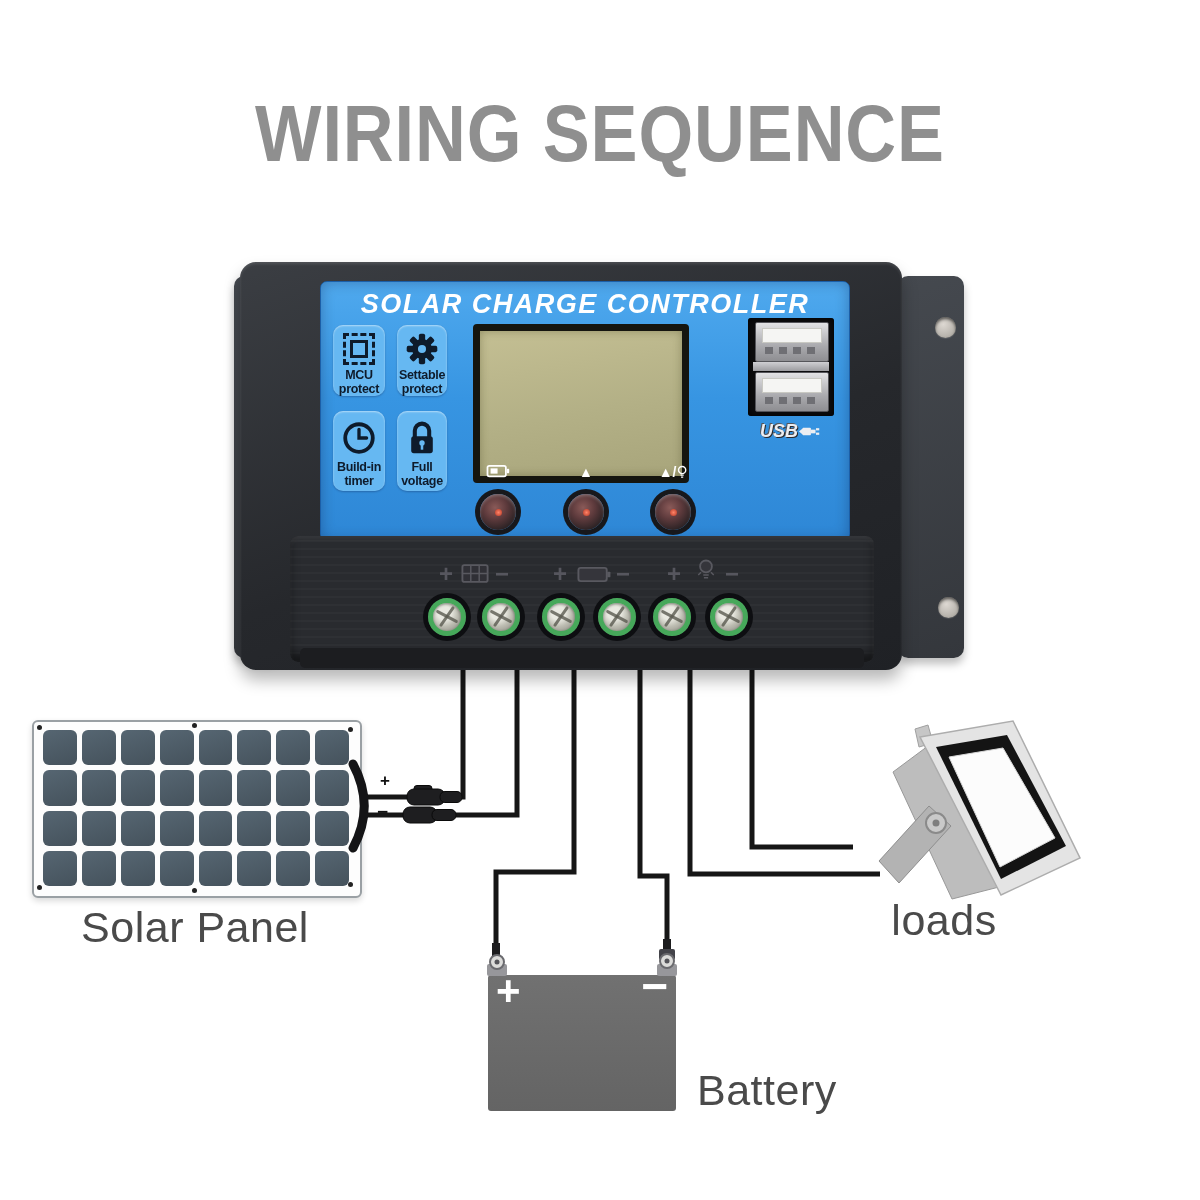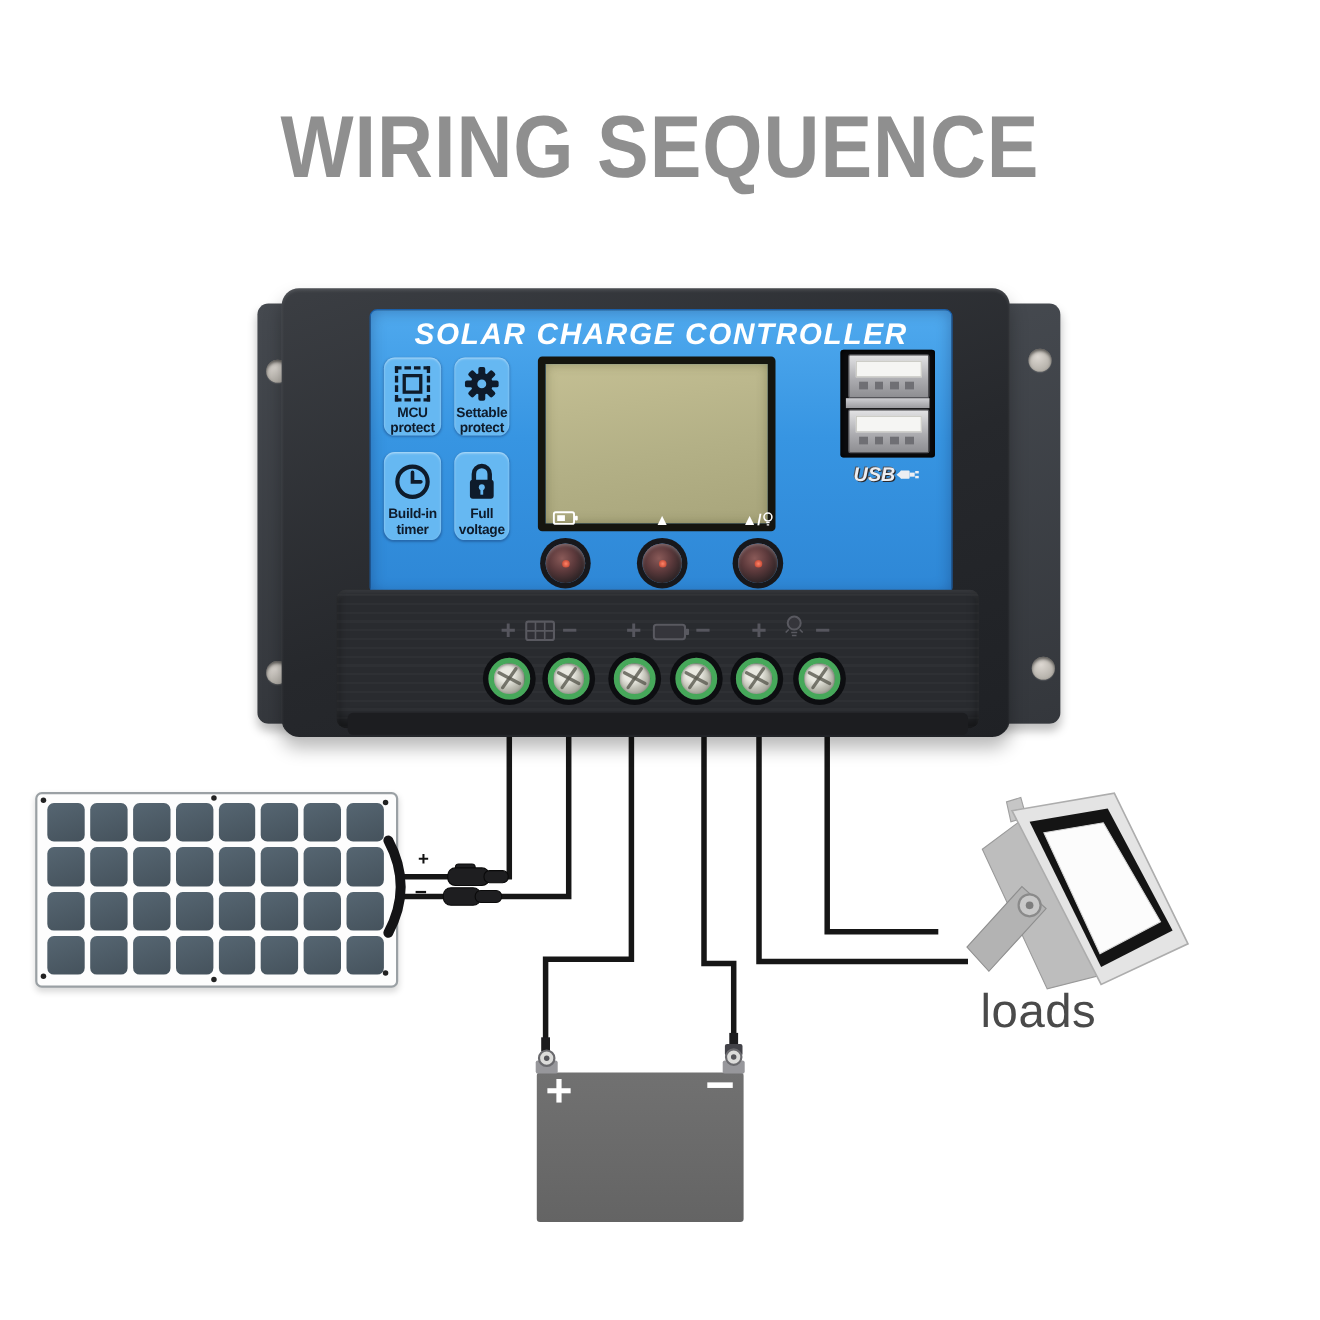--- a/index.html
+++ b/index.html
@@ -13,21 +13,21 @@
     transform:scaleX(0.88);transform-origin:50% 50%;white-space:nowrap;}
 
   
   .ear{background:linear-gradient(160deg,#45494f,#34373c);border-radius:10px;
        box-shadow:0 6px 9px rgba(0,0,0,.25);}
   #ear-left{left:234px;top:276px;width:46px;height:382px;}
   #ear-right{left:898px;top:276px;width:66px;height:382px;}
   .screw-hole{width:21px;height:21px;border-radius:50%;
     background:radial-gradient(circle at 40% 35%,#ddd8d2,#b5b1aa 70%,#97938c);
     box-shadow:inset 0 2px 3px rgba(0,0,0,.55),0 1px 1px rgba(255,255,255,.12);}
-  #controller-body{left:256px;top:262px;width:662px;height:408px;border-radius:16px;
+  #controller-body{left:240px;top:262px;width:662px;height:408px;border-radius:16px;
     background:linear-gradient(160deg,#3b3e43,#26282c 55%,#1f2125);
     box-shadow:0 10px 16px rgba(0,0,0,.28),inset 0 2px 3px rgba(255,255,255,.12);}
   #face{left:336px;top:281px;width:528px;height:258px;border-radius:7px;
     background:linear-gradient(180deg,#4fa9ee 0%,#3795e2 45%,#2e87d6 100%);
     border:1px solid #1b5fa8;box-shadow:inset 0 0 14px rgba(0,0,40,.28);}
   #face-title{left:0;top:7px;width:528px;text-align:center;color:#fff;
     font-size:27px;font-weight:bold;font-style:italic;letter-spacing:1.5px;white-space:nowrap;}
 
   .tile{background:linear-gradient(180deg,#74c1f5,#5daee e);background:#66b8f2;border-radius:10px;
     display:flex;flex-direction:column;align-items:center;justify-content:flex-start;
@@ -154,27 +154,29 @@
         <div class="cell"></div>
         <div class="cell"></div>
       </div>
     <div class="panel-dot" style="left:3px;top:3px"></div>
     <div class="panel-dot" style="left:158px;top:1px"></div>
     <div class="panel-dot" style="left:314px;top:5px"></div>
     <div class="panel-dot" style="left:3px;top:163px"></div>
     <div class="panel-dot" style="left:158px;top:166px"></div>
     <div class="panel-dot" style="left:314px;top:160px"></div>
   </div>
+  <div class="abs comp-label" id="label-solar">Solar Panel</div>
   <div class="abs pv-mark" id="pv-plus">+</div>
   <div class="abs pv-mark" id="pv-minus">−</div>
 
   <div class="abs" id="battery-box">
     <span id="battery-plus">+</span>
     <span id="battery-minus">−</span>
   </div>
+  <div class="abs comp-label" id="label-battery">Battery</div>
   <div class="abs comp-label" id="label-loads">loads</div>
 
   <svg class="overlay" width="1200" height="1200" viewBox="0 0 1200 1200">
     <g stroke="#161616" stroke-width="5" fill="none">
       <path d="M463,664 L463,797 L360,797"></path>
       <path d="M517,664 L517,815 L360,815"></path>
       <path d="M574,664 L574,872 L496,872 L496,946"></path>
       <path d="M640,664 L640,876 L667,876 L667,942"></path>
       <path d="M690,664 L690,874 L880,874"></path>
       <path d="M752,664 L752,847 L853,847"></path>

